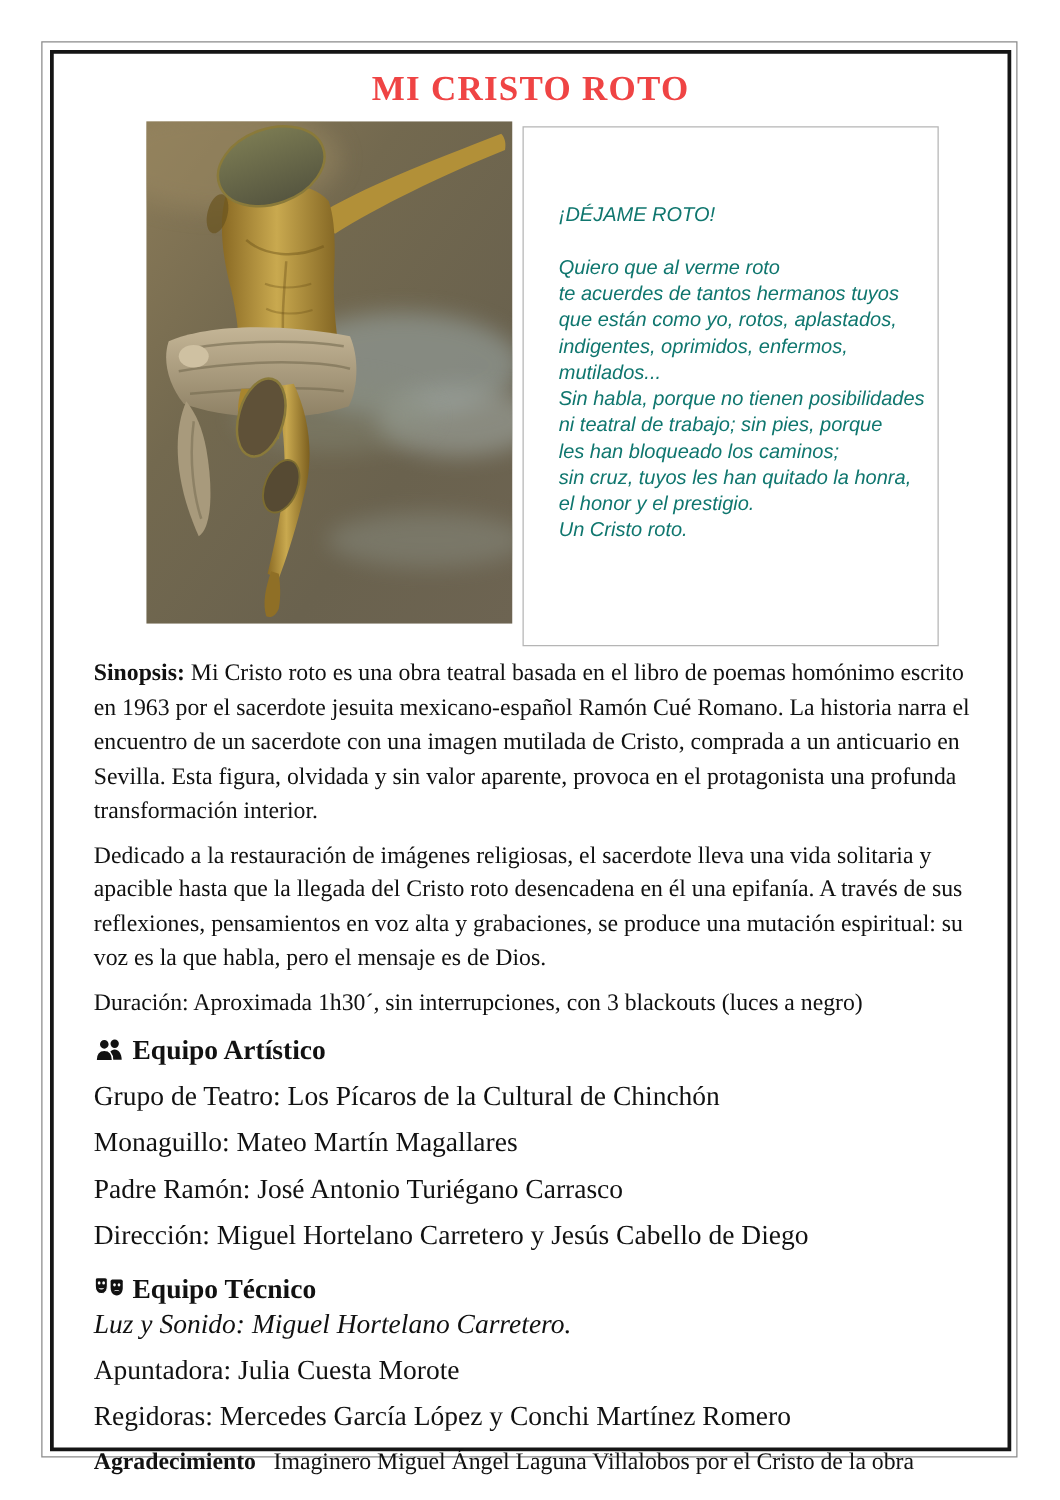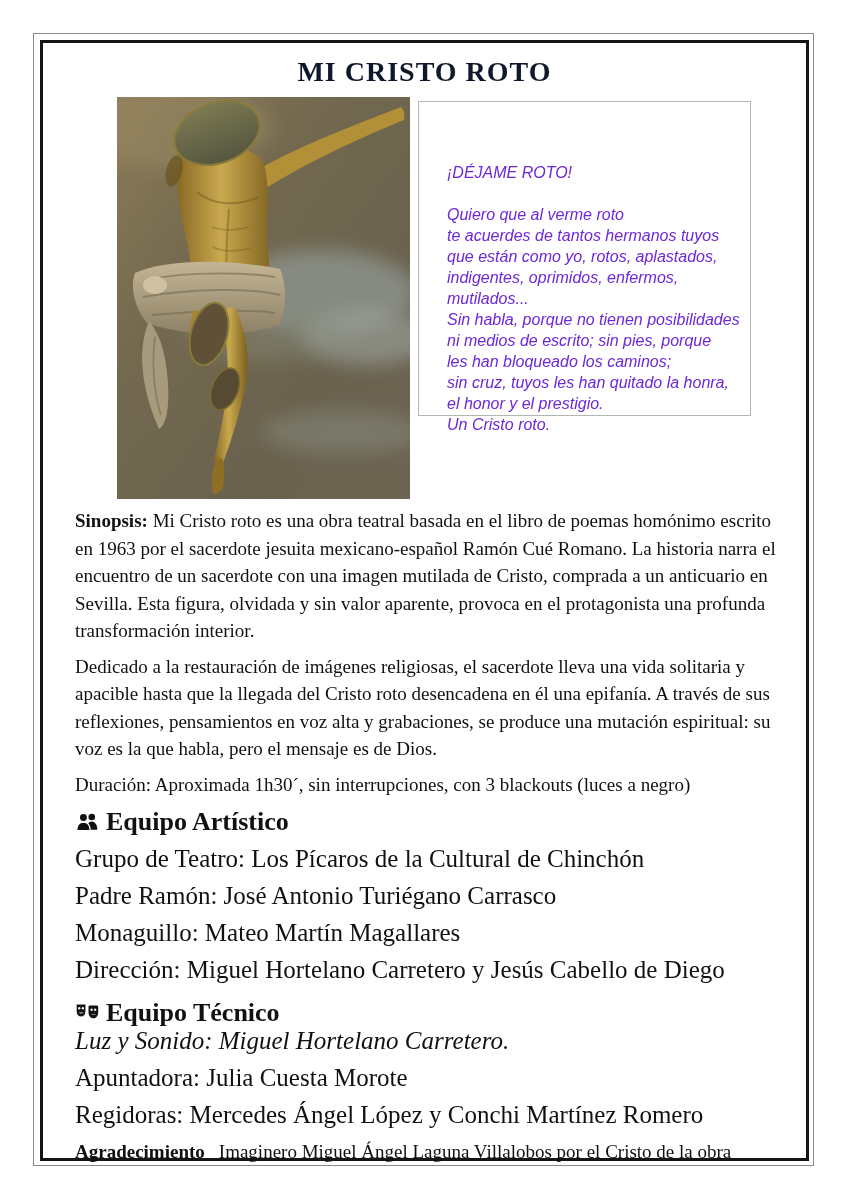--- a/index.html
+++ b/index.html
@@ -20,62 +20,62 @@
     border:3px solid #151515;box-sizing:border-box;
   }
   .content{
     position:absolute;left:43px;top:43px;width:763px;height:1115px;
   }
   h1.title{
     margin:12px 0 0 0;
     text-align:center;
     font-size:28px;line-height:34px;
     font-weight:bold;letter-spacing:1px;
-    color:#0f172a;
+    color:#ef4444;
   }
   .media-row{
     display:flex;
     margin:8px 0 0 74px;
   }
   .photo{
     width:293px;height:402px;flex:none;
     line-height:0;
   }
   .poem-box{
     box-sizing:border-box;
-    width:333px;height:315px;flex:none;
+    width:333px;height:416px;flex:none;
     margin-left:8px;margin-top:4px;
     border:1px solid #b5b5b5;
     padding:60px 10px 0 28px;
     font-family:"Liberation Sans","DejaVu Sans",sans-serif;
     font-style:italic;
     font-size:16px;line-height:21px;
-    color:#6d28d9;
+    color:#0f766e;
   }
   .poem-heading{margin:0 0 21px 0;}
   .poem-line{margin:0;}
   p.body{
     margin:8px 14px 0 32px;
     font-size:19px;line-height:27.5px;
   }
   p.body.first{margin-top:8px;}
   p.body b{font-weight:bold;}
   h2.sec{
     display:flex;align-items:center;
     margin:10px 30px 0 32px;
-    font-size:26px;line-height:27.5px;font-weight:bold;
+    font-size:22px;line-height:27.5px;font-weight:bold;
   }
   h2.sec .icon{
     display:inline-block;width:24px;height:19px;
     margin-right:7px;line-height:0;
   }
   h2.sec.tight-follow{margin-top:15px;}
   p.credit{
     margin:9.5px 30px 0 32px;
-    font-size:25px;line-height:27.5px;
+    font-size:22px;line-height:27.5px;
   }
   p.credit.tight{margin-top:1px;font-style:italic;}
   p.ack{
     margin:9px 30px 0 32px;
     font-size:19px;line-height:27.5px;
   }
   p.ack b{margin-right:14px;}
 </style>
 </head>
 <body>
@@ -162,21 +162,21 @@
         </svg>
       </div>
 
       <div class="poem-box">
         <p class="poem-heading">¡DÉJAME ROTO!</p>
         <p class="poem-line">Quiero que al verme roto</p>
         <p class="poem-line">te acuerdes de tantos hermanos tuyos</p>
         <p class="poem-line">que están como yo, rotos, aplastados,</p>
         <p class="poem-line">indigentes, oprimidos, enfermos, mutilados...</p>
         <p class="poem-line">Sin habla, porque no tienen posibilidades</p>
-        <p class="poem-line">ni medios de escrito; sin pies, porque</p>
+        <p class="poem-line">ni teatral de trabajo; sin pies, porque</p>
         <p class="poem-line">les han bloqueado los caminos;</p>
         <p class="poem-line">sin cruz, tuyos les han quitado la honra,</p>
         <p class="poem-line">el honor y el prestigio.</p>
         <p class="poem-line">Un Cristo roto.</p>
       </div>
     </div>
 
     <p class="body first"><b>Sinopsis:</b><span> Mi Cristo roto es una obra teatral basada en el libro de poemas homónimo escrito en 1963 por el sacerdote jesuita mexicano-español Ramón Cué Romano. La historia narra el encuentro de un sacerdote con una imagen mutilada de Cristo, comprada a un anticuario en Sevilla. Esta figura, olvidada y sin valor aparente, provoca en el protagonista una profunda transformación interior.</span></p>
 
     <p class="body">Dedicado a la restauración de imágenes religiosas, el sacerdote lleva una vida solitaria y apacible hasta que la llegada del Cristo roto desencadena en él una epifanía. A través de sus reflexiones, pensamientos en voz alta y grabaciones, se produce una mutación espiritual: su voz es la que habla, pero el mensaje es de Dios.</p>
@@ -189,40 +189,40 @@
           <circle cx="14" cy="4.2" r="2.8" fill="#111"></circle>
           <path d="M9.5,15 C9.5,10.5 11.5,8 14,8 C16.5,8 18.7,10.5 18.7,15 Z" fill="#111"></path>
           <circle cx="7" cy="4.6" r="3.4" fill="#111" stroke="#fff" stroke-width="1"></circle>
           <path d="M1.4,15.6 C1.4,10.5 4,8.6 7,8.6 C10,8.6 12.6,10.5 12.6,15.6 Z" fill="#111" stroke="#fff" stroke-width="1"></path>
         </svg>
       </span>
       <span>Equipo Artístico</span>
     </h2>
 
     <p class="credit">Grupo de Teatro: Los Pícaros de la Cultural de Chinchón</p>
+    <p class="credit">Monaguillo: Mateo Martín Magallares</p>
     <p class="credit">Padre Ramón: José Antonio Turiégano Carrasco</p>
-    <p class="credit">Monaguillo: Mateo Martín Magallares</p>
     <p class="credit">Dirección: Miguel Hortelano Carretero y Jesús Cabello de Diego</p>
 
     <h2 class="sec tight-follow">
       <span class="icon">
         <svg width="25" height="19" viewBox="0 0 25 18">
           <path d="M13.5,3.5 C13.5,2.6 14.3,2.1 15.5,2.1 L21,2.1 C22.4,2.1 23.2,2.6 23.2,3.5 L23.2,8.5 C23.2,12.4 21.3,14.8 18.4,14.8 C15.4,14.8 13.5,12.4 13.5,8.5 Z" fill="#111"></path>
           <ellipse cx="16.6" cy="6.3" rx="1.1" ry="1.3" fill="#fff"></ellipse>
           <ellipse cx="20.2" cy="6.3" rx="1.1" ry="1.3" fill="#fff"></ellipse>
           <path d="M15.9,11.4 Q18.4,9.4 20.9,11.4 Q18.4,10.6 15.9,11.4 Z" fill="#fff"></path>
           <path d="M1.2,2 C1.2,1.1 2,0.6 3.2,0.6 L8.7,0.6 C10.1,0.6 10.9,1.1 10.9,2 L10.9,7 C10.9,10.9 9,13.4 6.1,13.4 C3.1,13.4 1.2,10.9 1.2,7 Z" fill="#111" stroke="#fff" stroke-width="0.9"></path>
           <ellipse cx="4.3" cy="4.8" rx="1.1" ry="1.3" fill="#fff"></ellipse>
           <ellipse cx="7.9" cy="4.8" rx="1.1" ry="1.3" fill="#fff"></ellipse>
           <path d="M3.6,8.6 Q6.1,11.6 8.6,8.6 Q6.1,9.6 3.6,8.6 Z" fill="#fff"></path>
         </svg>
       </span>
       <span>Equipo Técnico</span>
     </h2>
 
     <p class="credit tight">Luz y Sonido: Miguel Hortelano Carretero.</p>
     <p class="credit">Apuntadora: Julia Cuesta Morote</p>
-    <p class="credit">Regidoras: Mercedes Ángel López y Conchi Martínez Romero</p>
+    <p class="credit">Regidoras: Mercedes García López y Conchi Martínez Romero</p>
 
     <p class="ack"><b>Agradecimiento</b><span>Imaginero Miguel Ángel Laguna Villalobos por el Cristo de la obra</span></p>
 
   </div>
 </div>
 
 </body></html>

